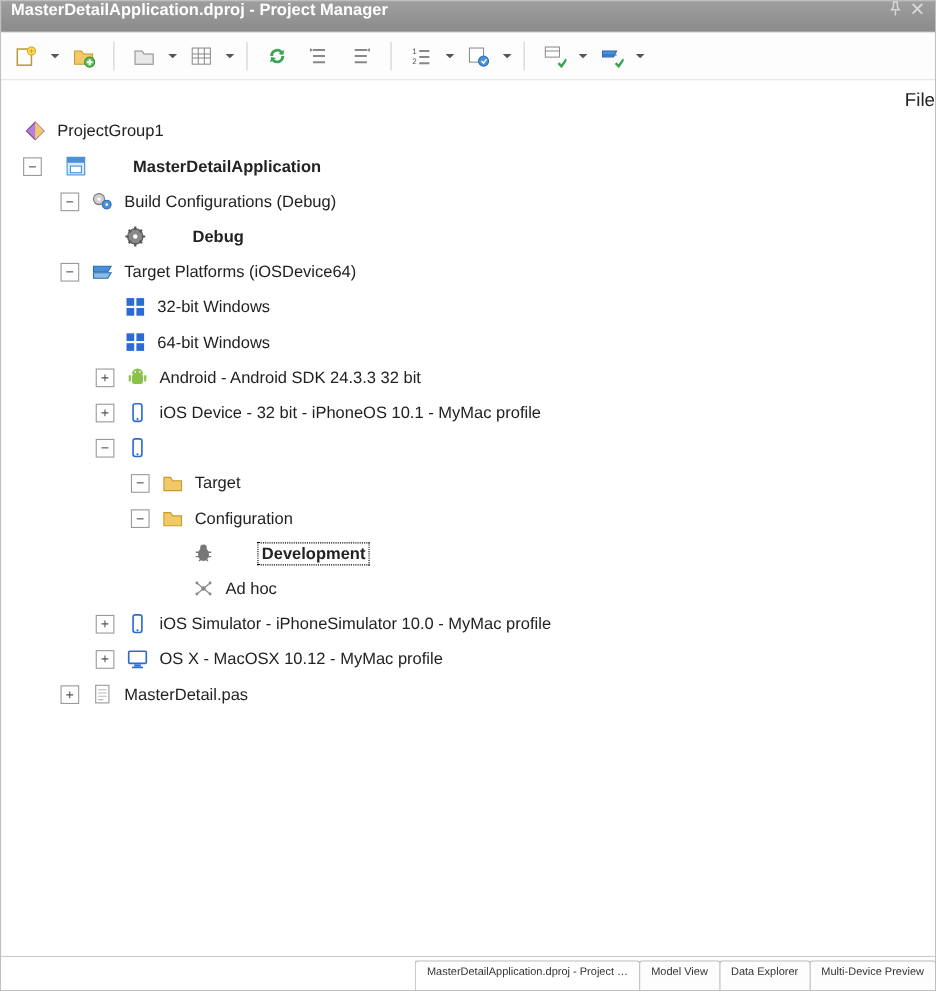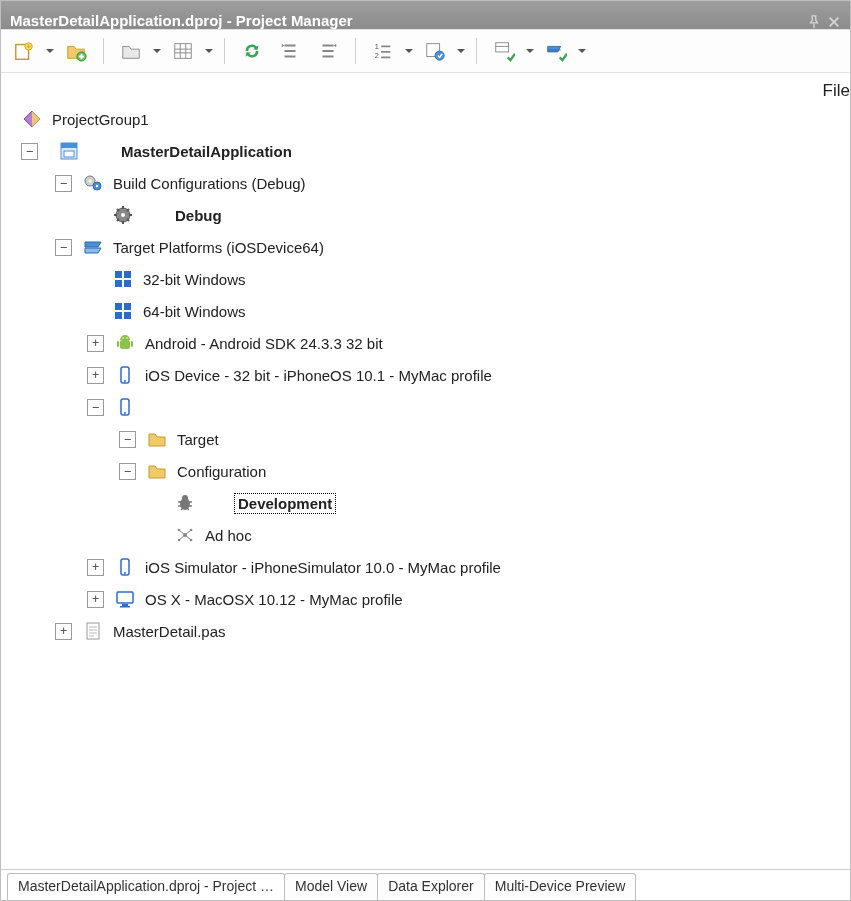--- a/index.html
+++ b/index.html
@@ -19,21 +19,21 @@
     border: 1px solid #bfbfbf;
     display: flex;
     flex-direction: column;
     background: #fff;
   }
   .titlebar {
     height: 28px;
     background: linear-gradient(#9e9e9e, #8b8b8b);
     color: #fff;
     display: flex;
-    align-items: flex-end;
+    align-items: flex-start;
     padding: 0 9px;
     font-size: 15px;
     font-weight: 600;
     user-select: none;
   }
   .titlebar .spacer { flex: 1; }
   .titlebar .tb-icon {
     width: 14px; height: 14px; margin-left: 6px; opacity: 0.8;
   }
   .toolbar {
@@ -107,22 +107,23 @@
     display: inline-block;
     height: 32px;
     position: relative;
   }
   .tabbar {
     height: 30px;
     border-top: 1px solid #ccc;
     display: flex;
     align-items: stretch;
     background: #fff;
-    font-size: 14px;
-    padding-left: 6px;
+    font-size: 10px;
+    padding-left: 30px;
+    justify-content: flex-end;
   }
   .tab {
     border: 1px solid #bdbdbd;
     border-bottom: none;
     border-top-left-radius: 3px;
     border-top-right-radius: 3px;
     padding: 4px 10px;
     margin-top: 3px;
     margin-right: -1px;
     background: #fdfdfd;

